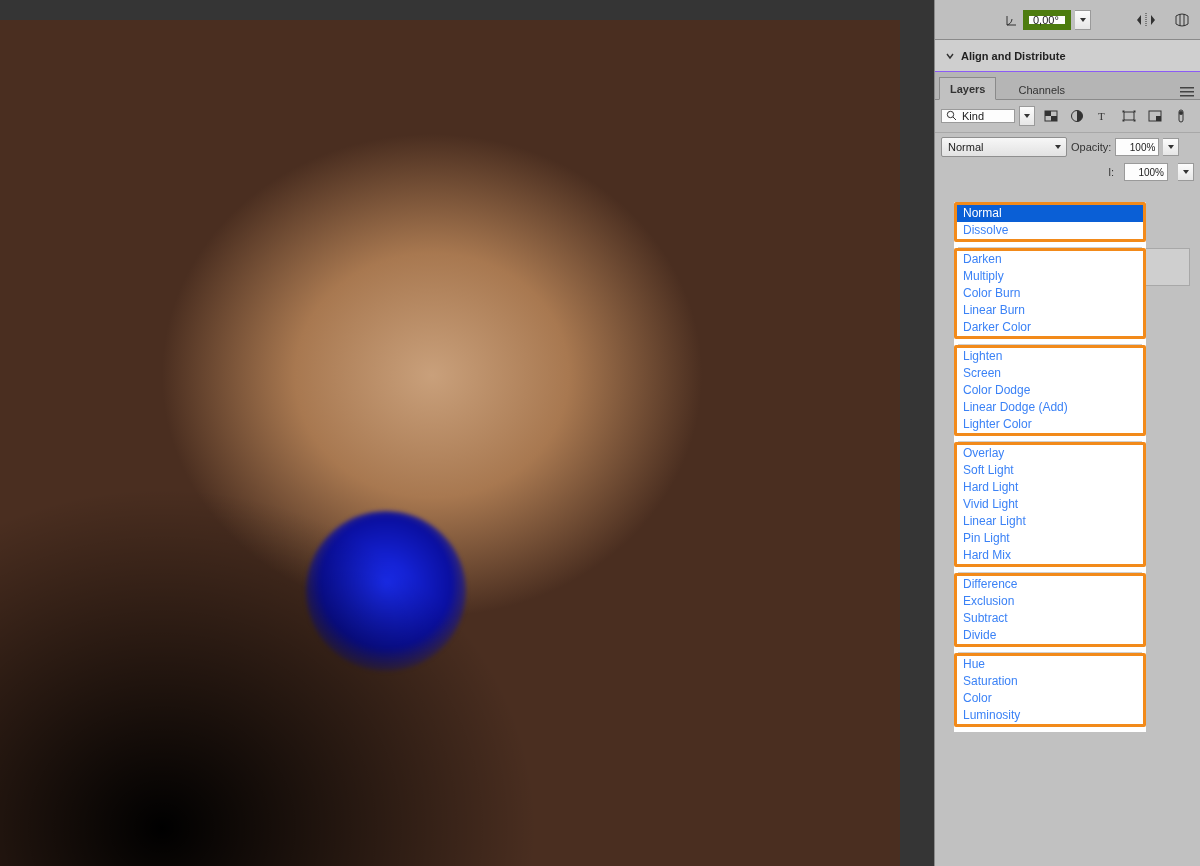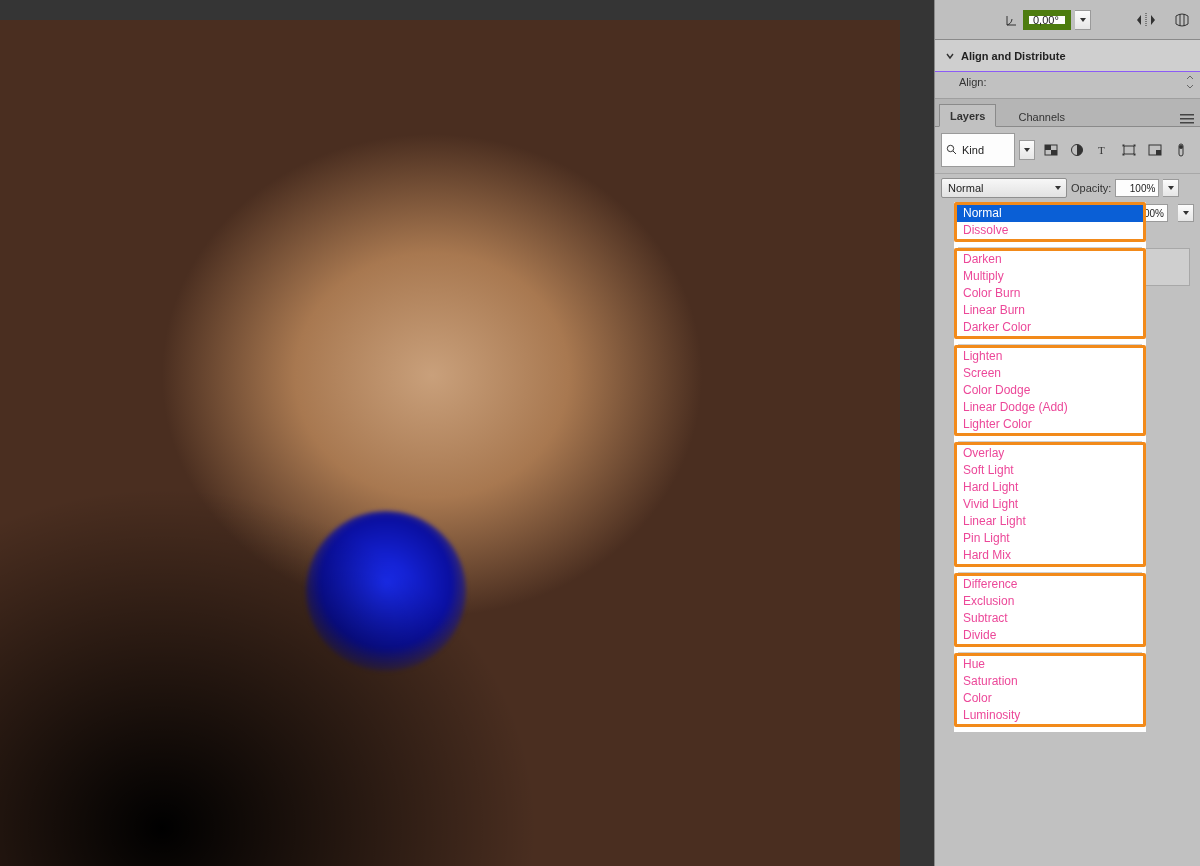--- a/index.html
+++ b/index.html
@@ -78,21 +78,21 @@
   .tab.active{
     background:#c1c1c1; border-color:#8a8a8a; border-bottom:1px solid #c1c1c1;
     font-weight:600;
   }
   .tab-menu-icon{ margin-left:auto; width:18px; height:18px; display:flex; align-items:center; justify-content:center; padding-top:4px;}
 
   .filter-row{
     display:flex; align-items:center; gap:4px; padding:6px 6px; border-bottom:1px solid #a8a8a8; background:#c1c1c1;
   }
   .kind-select{
-    width:74px; height:34px; background:#fdfdfd; border:1px solid #9a9a9a; display:flex; align-items:center; padding:0 4px; font-size:11px; gap:4px;
+    width:74px; height:14px; background:#fdfdfd; border:1px solid #9a9a9a; display:flex; align-items:center; padding:0 4px; font-size:11px; gap:4px;
   }
   .kind-select .search-ic{width:12px;height:12px;}
   .filter-icons{display:flex; gap:10px; margin-left:4px; align-items:center;}
   .filter-icons .fic{width:16px;height:16px; display:flex;align-items:center;justify-content:center;}
 
   .blend-row{
     display:flex; align-items:center; gap:4px; padding:4px 6px; background:#c1c1c1;
   }
   .blend-select{
     width:126px; height:20px; background:linear-gradient(#f7f7f7,#e2e2e2); border:1px solid #8f8f8f; border-radius:2px;
@@ -111,21 +111,21 @@
   
   .blend-dropdown{
     position:absolute; left:954px; top:202px; width:192px;
     background:#fff; z-index:50;
   }
   .bm-group{
     border:3px solid #f28a1a; margin-bottom:5px; background:#fff;
     border-radius:2px;
   }
   .bm-item{
-    padding:1px 6px; font-size:12px; line-height:15px; color:#ec4899; white-space:nowrap; cursor:default;
+    padding:1px 6px; font-size:12px; line-height:15px; color:#3b82f6; white-space:nowrap; cursor:default;
   }
   .bm-item.selected{
     background:#0a5fd6; color:#fff;
   }
   
   .bm-native-sep{
      height:1px; background:#d0d0d0; margin:0 4px;
   }
 
   
@@ -179,28 +179,20 @@
       </div>
     </div>
 
     <div class="section-title-row">
       <span class="small-chev">
         <svg width="10" height="10" viewBox="0 0 10 10">
             <path d="M2 3 L5 7 L8 3" stroke="#333" fill="none" stroke-width="1.4"></path>
           </svg>
       </span>
       <span>Align and Distribute</span>
-    </div>
-    <div class="section-sub" style="position:relative;">
-      <span>Align:</span>
-      <span class="more-chev">
-        <svg width="8" height="16" viewBox="0 0 8 16">
-            <path d="M1 5 L4 2 L7 5 M1 11 L4 14 L7 11" stroke="#666" fill="none"></path>
-          </svg>
-      </span>
     </div>
 
     <div class="panel-tabs">
       <div class="tab active">
         <span>Layers</span>
       </div>
       <div class="tab">
         <span>Channels</span>
       </div>
       <span class="tab-menu-icon">

